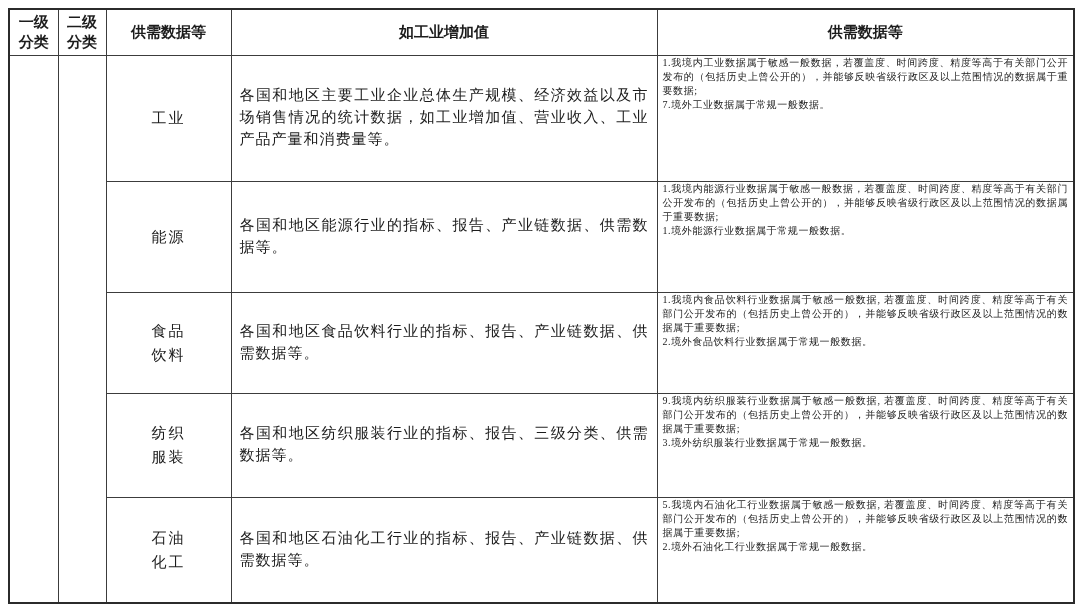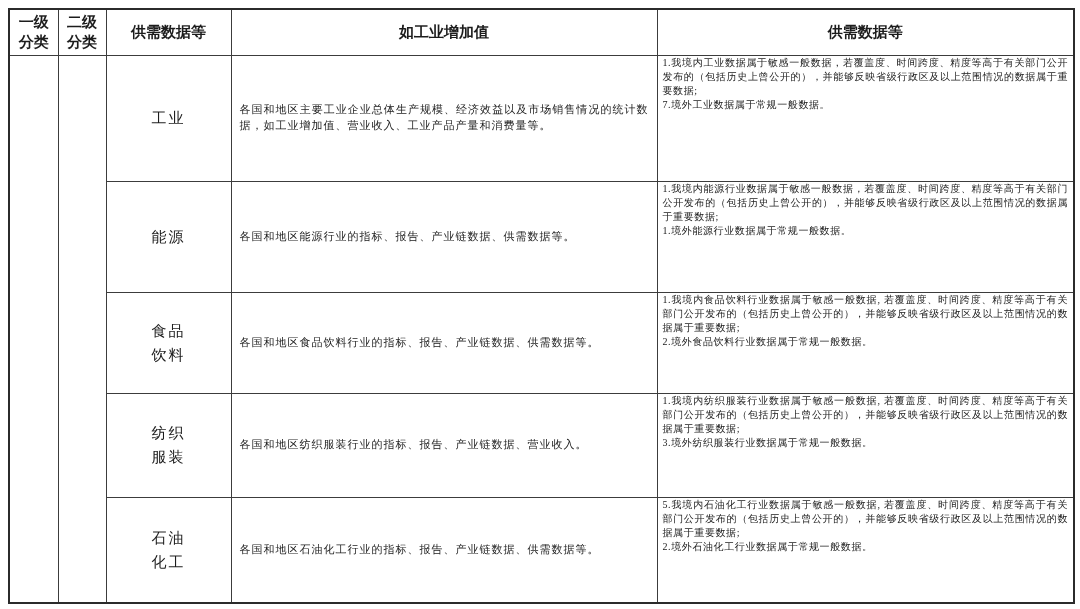--- a/index.html
+++ b/index.html
@@ -45,21 +45,21 @@
   td.cat {
     font-size: 15px;
     text-align: center;
     vertical-align: middle;
     white-space: pre-line;
     line-height: 1.6;
     letter-spacing: 2px;
     padding: 8px;
   }
   td.desc {
-    font-size: 11px;
+    font-size: 15px;
     text-align: justify;
     vertical-align: middle;
     line-height: 1.45;
     padding: 3px 8px;
     letter-spacing: 1px;
   }
   td.level {
     font-size: 10px;
     text-align: justify;
     vertical-align: top;
@@ -123,23 +123,23 @@
 饮料</td>
         <td class="desc">各国和地区食品饮料行业的指标、报告、产业链数据、供需数据等。</td>
         <td class="level">
           <div class="level-item">1.我境内食品饮料行业数据属于敏感一般数据, 若覆盖度、时间跨度、精度等高于有关部门公开发布的（包括历史上曾公开的），并能够反映省级行政区及以上范围情况的数据属于重要数据;</div>
           <div class="level-item">2.境外食品饮料行业数据属于常规一般数据。</div>
         </td>
       </tr>
       <tr class="row-3">
         <td class="cat">纺织
 服装</td>
-        <td class="desc">各国和地区纺织服装行业的指标、报告、产业链数据、营业收入。</td>
+        <td class="desc">各国和地区纺织服装行业的指标、报告、三级分类、供需数据等。</td>
         <td class="level">
-          <div class="level-item">1.我境内纺织服装行业数据属于敏感一般数据, 若覆盖度、时间跨度、精度等高于有关部门公开发布的（包括历史上曾公开的），并能够反映省级行政区及以上范围情况的数据属于重要数据;</div>
+          <div class="level-item">9.我境内纺织服装行业数据属于敏感一般数据, 若覆盖度、时间跨度、精度等高于有关部门公开发布的（包括历史上曾公开的），并能够反映省级行政区及以上范围情况的数据属于重要数据;</div>
           <div class="level-item">3.境外纺织服装行业数据属于常规一般数据。</div>
         </td>
       </tr>
       <tr class="row-4">
         <td class="cat">石油
 化工</td>
         <td class="desc">各国和地区石油化工行业的指标、报告、产业链数据、供需数据等。</td>
         <td class="level">
           <div class="level-item">5.我境内石油化工行业数据属于敏感一般数据, 若覆盖度、时间跨度、精度等高于有关部门公开发布的（包括历史上曾公开的），并能够反映省级行政区及以上范围情况的数据属于重要数据;</div>
           <div class="level-item">2.境外石油化工行业数据属于常规一般数据。</div>

